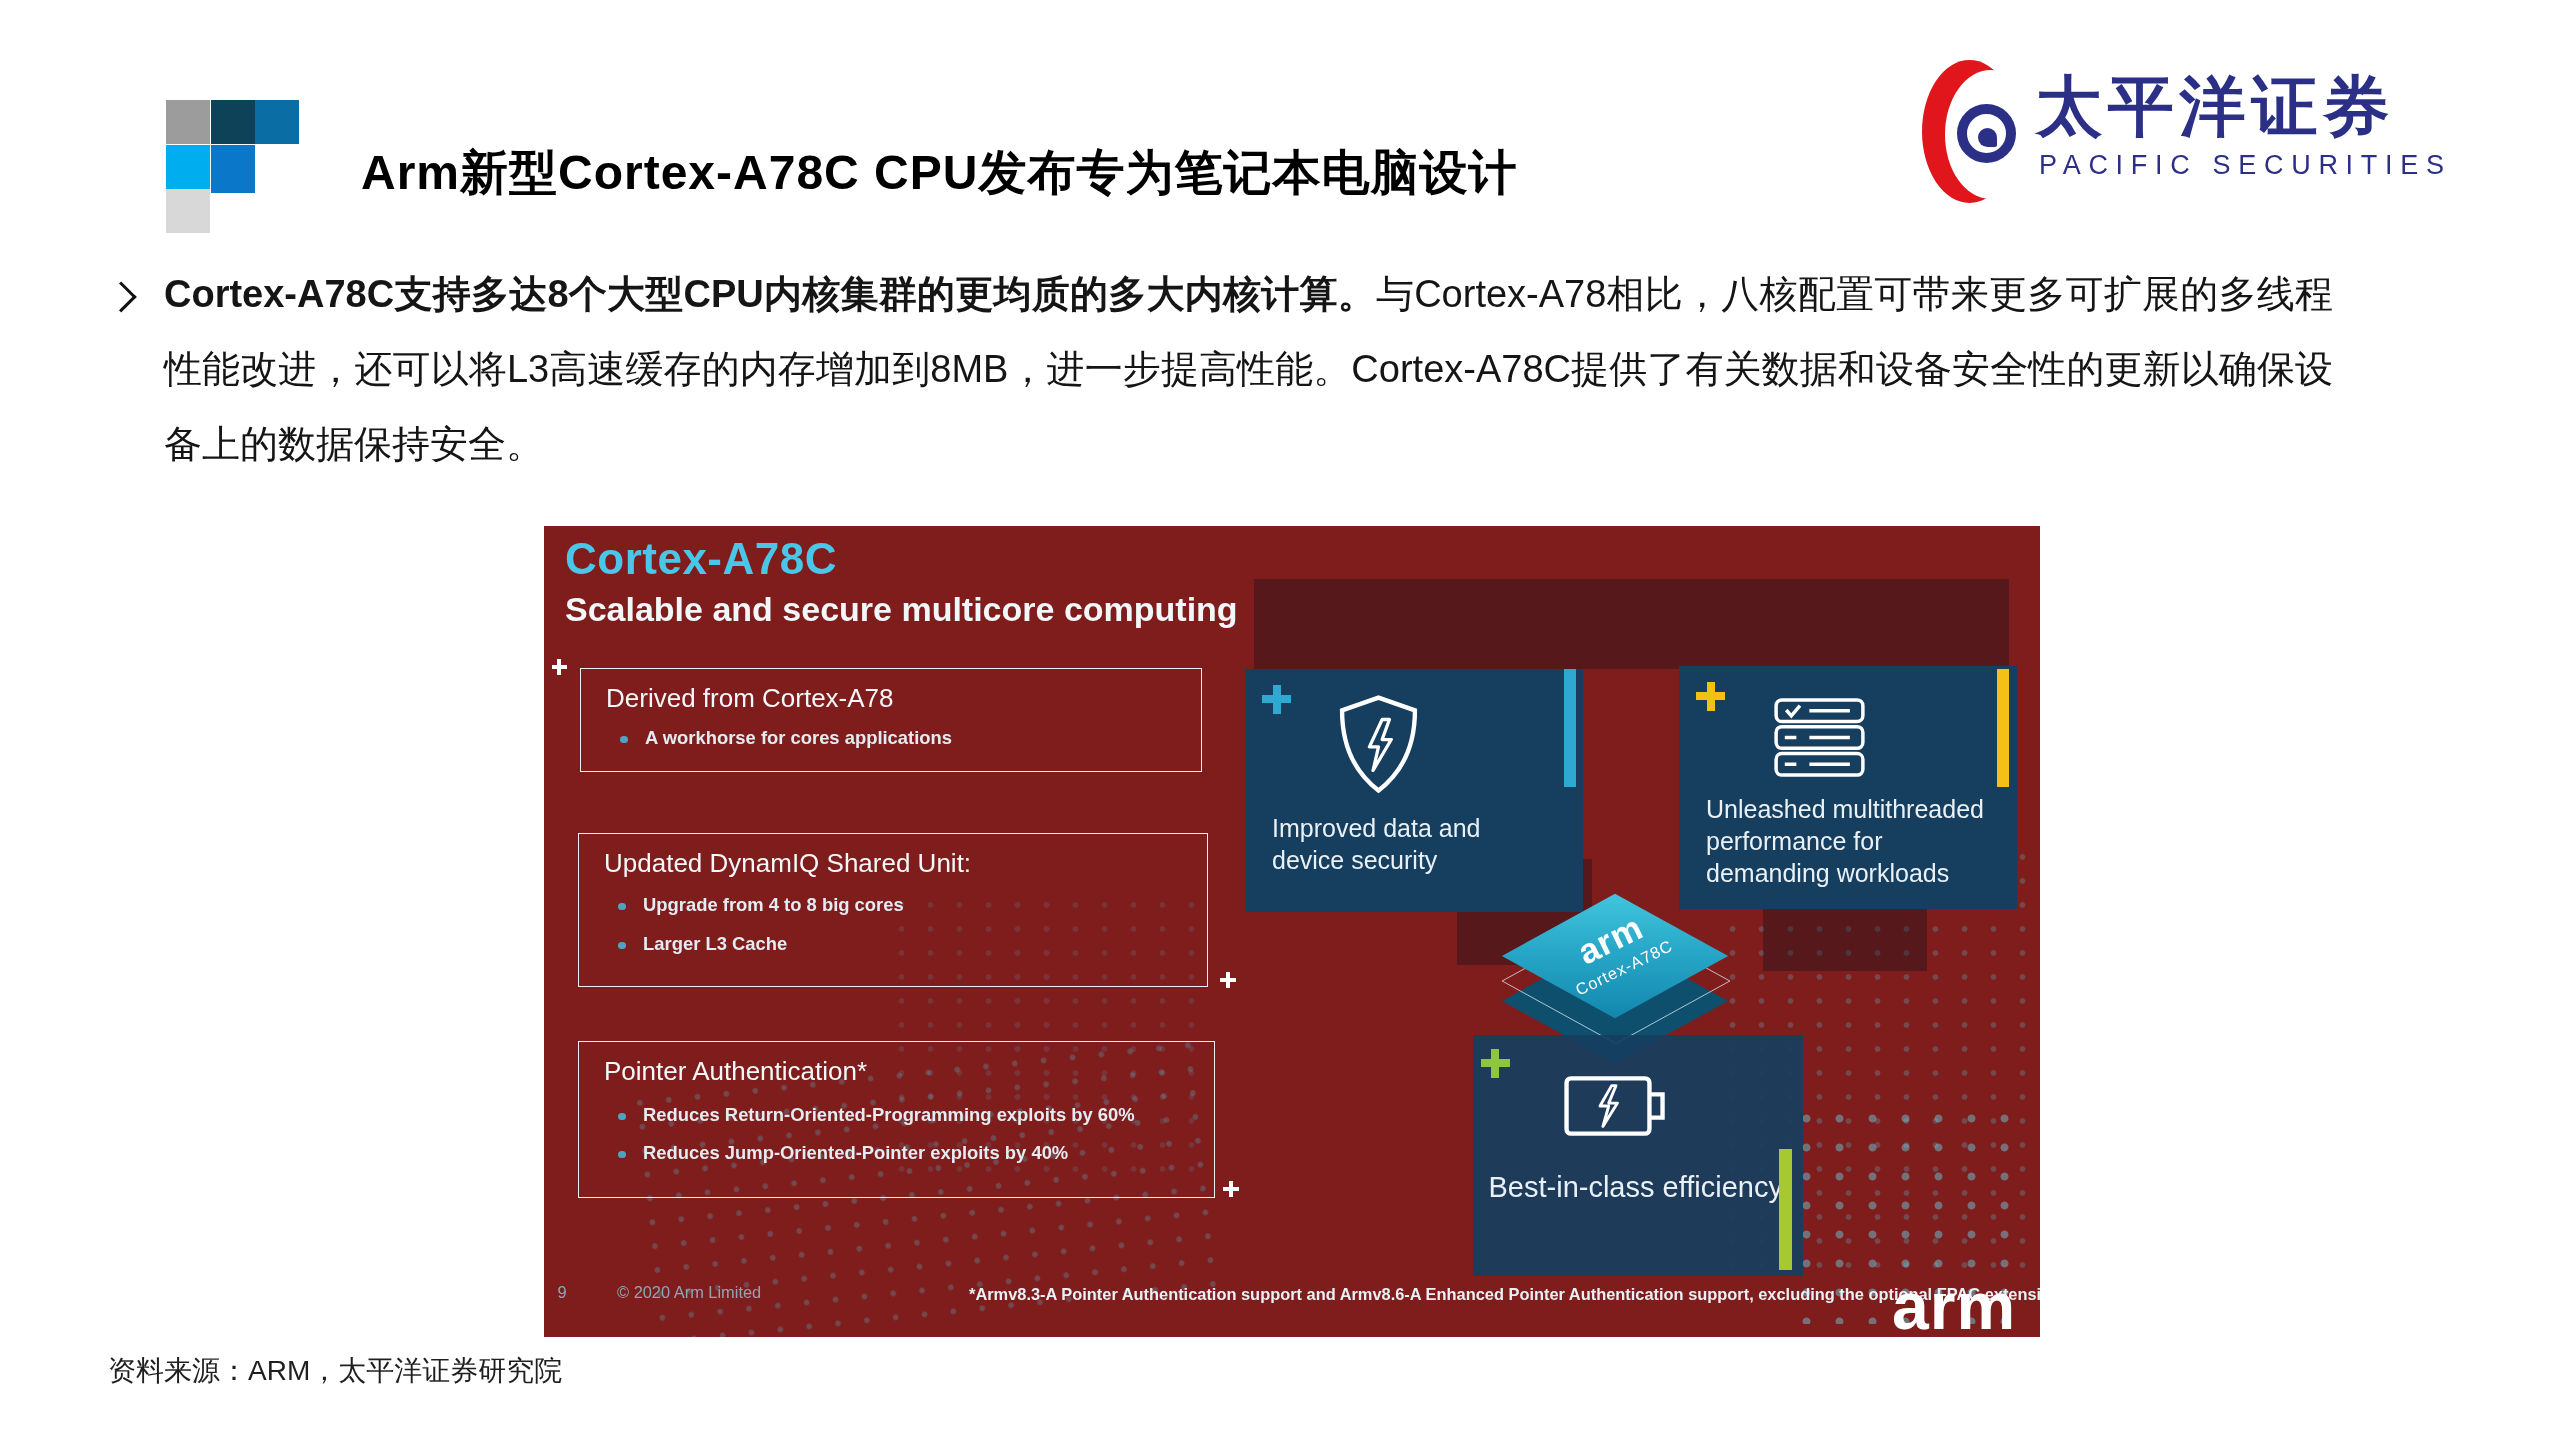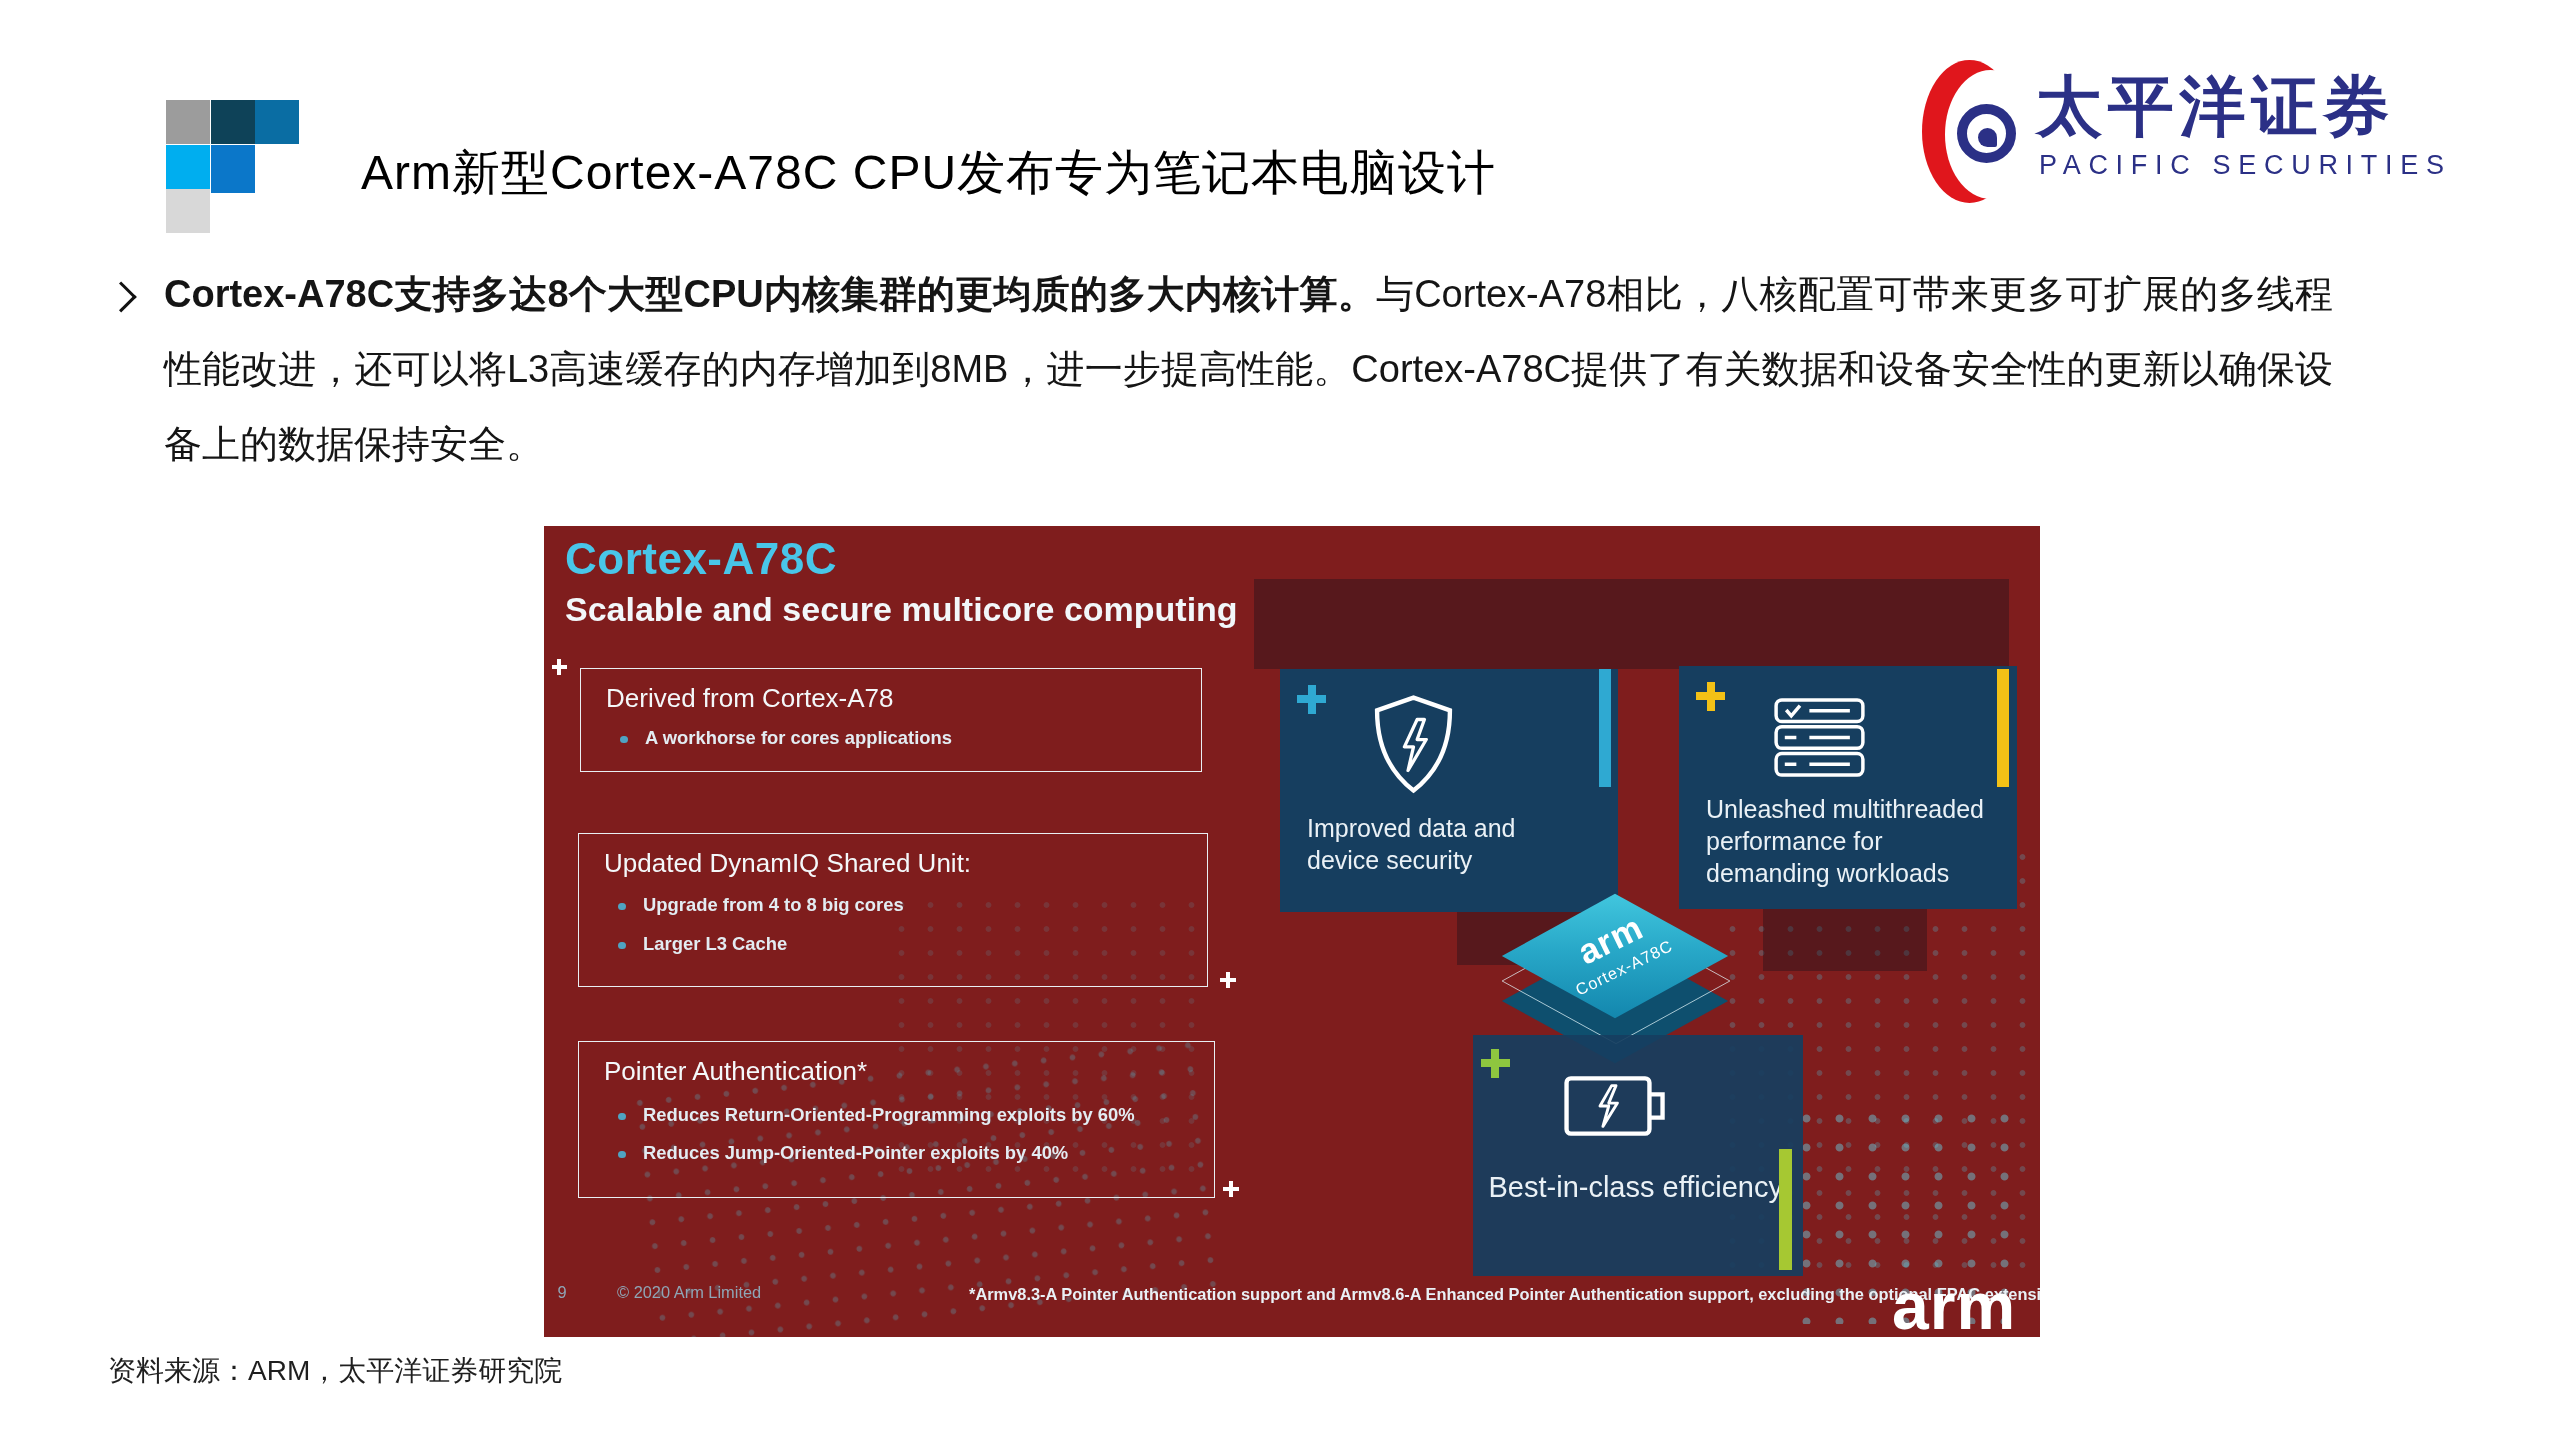--- a/index.html
+++ b/index.html
@@ -3,21 +3,21 @@
 <meta charset="utf-8">
 <style>
   html,body{margin:0;padding:0}
   body{width:2576px;height:1449px;position:relative;background:#fff;overflow:hidden;
        font-family:"Liberation Sans","DejaVu Sans",sans-serif;}
 
   
   .sq{position:absolute;width:44px;height:44px}
 
   
-  .page-title{position:absolute;left:361px;top:141px;font-size:48px;font-weight:400;color:#000;letter-spacing:1px;white-space:nowrap}
+  .page-title{position:absolute;left:361px;top:141px;font-size:48px;font-weight:700;color:#000;letter-spacing:1px;white-space:nowrap}
 
   
   .brand{position:absolute;left:1922px;top:50px;width:618px;height:174px}
   .emblem{position:absolute;left:0;top:9.7px;width:100px;height:147px}
   .em-red{position:absolute;left:0;top:0;width:95px;height:143px;background:#e0161c;border-radius:50%}
   .em-cut{position:absolute;left:23px;top:10.6px;width:91px;height:129px;background:#fff;border-radius:50%}
   .em-ring{position:absolute;left:35px;top:44px;width:39px;height:39px;border:10.6px solid #2b3086;border-radius:50%;background:#fff}
   .em-core{position:absolute;left:56px;top:68px;width:19.3px;height:19.3px;background:#2b3086;border-radius:50% 50% 10% 50%}
   .brand-cn{position:absolute;left:114px;top:11.6px;font-size:66px;font-weight:700;color:#2b3086;letter-spacing:5.8px;white-space:nowrap}
   .brand-en{position:absolute;left:117px;top:100px;font-size:27px;font-weight:500;color:#2b3086;letter-spacing:7.7px;white-space:nowrap}
@@ -145,21 +145,21 @@
       <span class="dot"></span>
       <span class="btx">Reduces Return-Oriented-Programming exploits by 60%</span>
     </div>
     <div class="brow" style="left:39px;top:100px">
       <span class="dot"></span>
       <span class="btx">Reduces Jump-Oriented-Pointer exploits by 40%</span>
     </div>
   </div>
   <span class="plus sm" style="left:679px;top:655px;--c:#fff"></span>
 
-  <div class="panel" style="left:736px;top:143px;height:243px">
+  <div class="panel" style="left:701px;top:143px;height:243px">
     <span class="plus lg" style="left:17.4px;top:15.5px;--c:#2fa9d2"></span>
     <svg style="position:absolute;left:89px;top:25px" width="89" height="102" viewBox="0 0 48 56">
       <path d="M24 2 L44 9 C44 28 37 43 24 53 C11 43 4 28 4 9 Z" fill="none" stroke="#fff" stroke-width="2.4"></path>
       <path d="M26 14 L19 29 h5 l-3 13 l10 -17 h-5 l4 -11 z" fill="none" stroke="#fff" stroke-width="1.8" stroke-linejoin="round"></path>
     </svg>
     <div class="label" style="top:143px;width:261px">Improved data and device security</div>
     <div class="vbar" style="left:319px;top:0;height:118px;background:#2fa9d2"></div>
   </div>
 
   <div class="panel" style="left:1135px;top:140px;height:243px">

